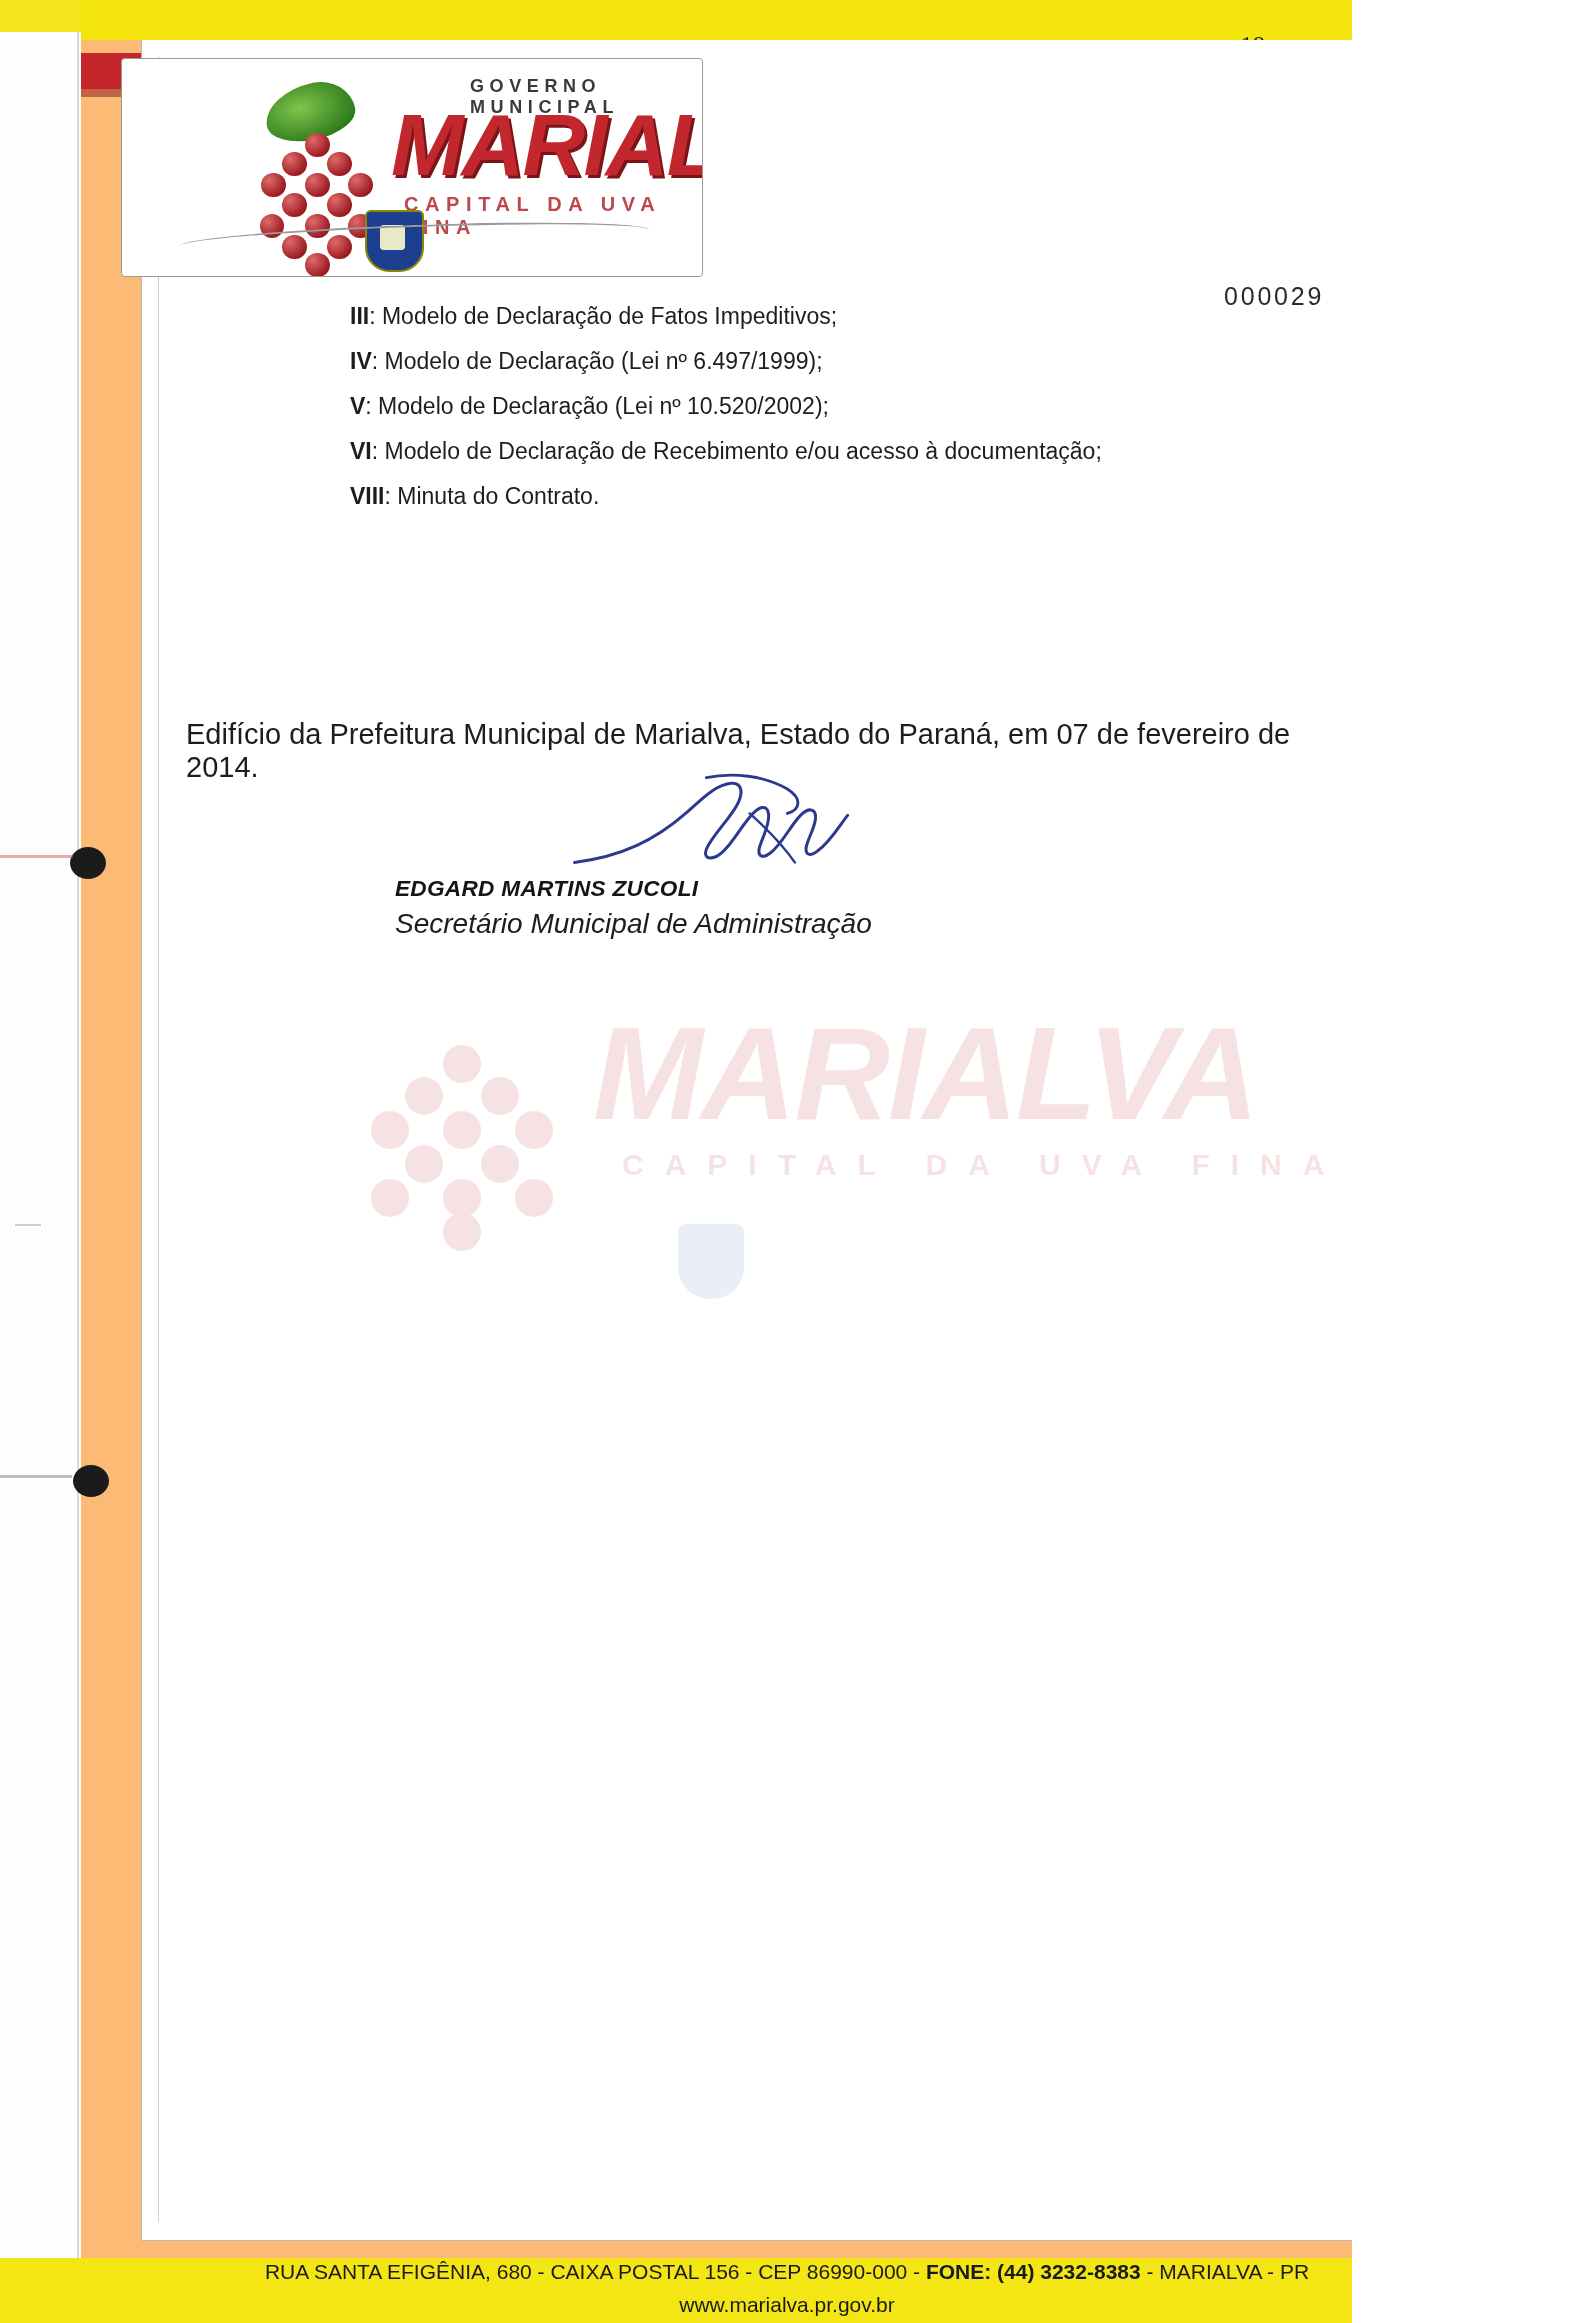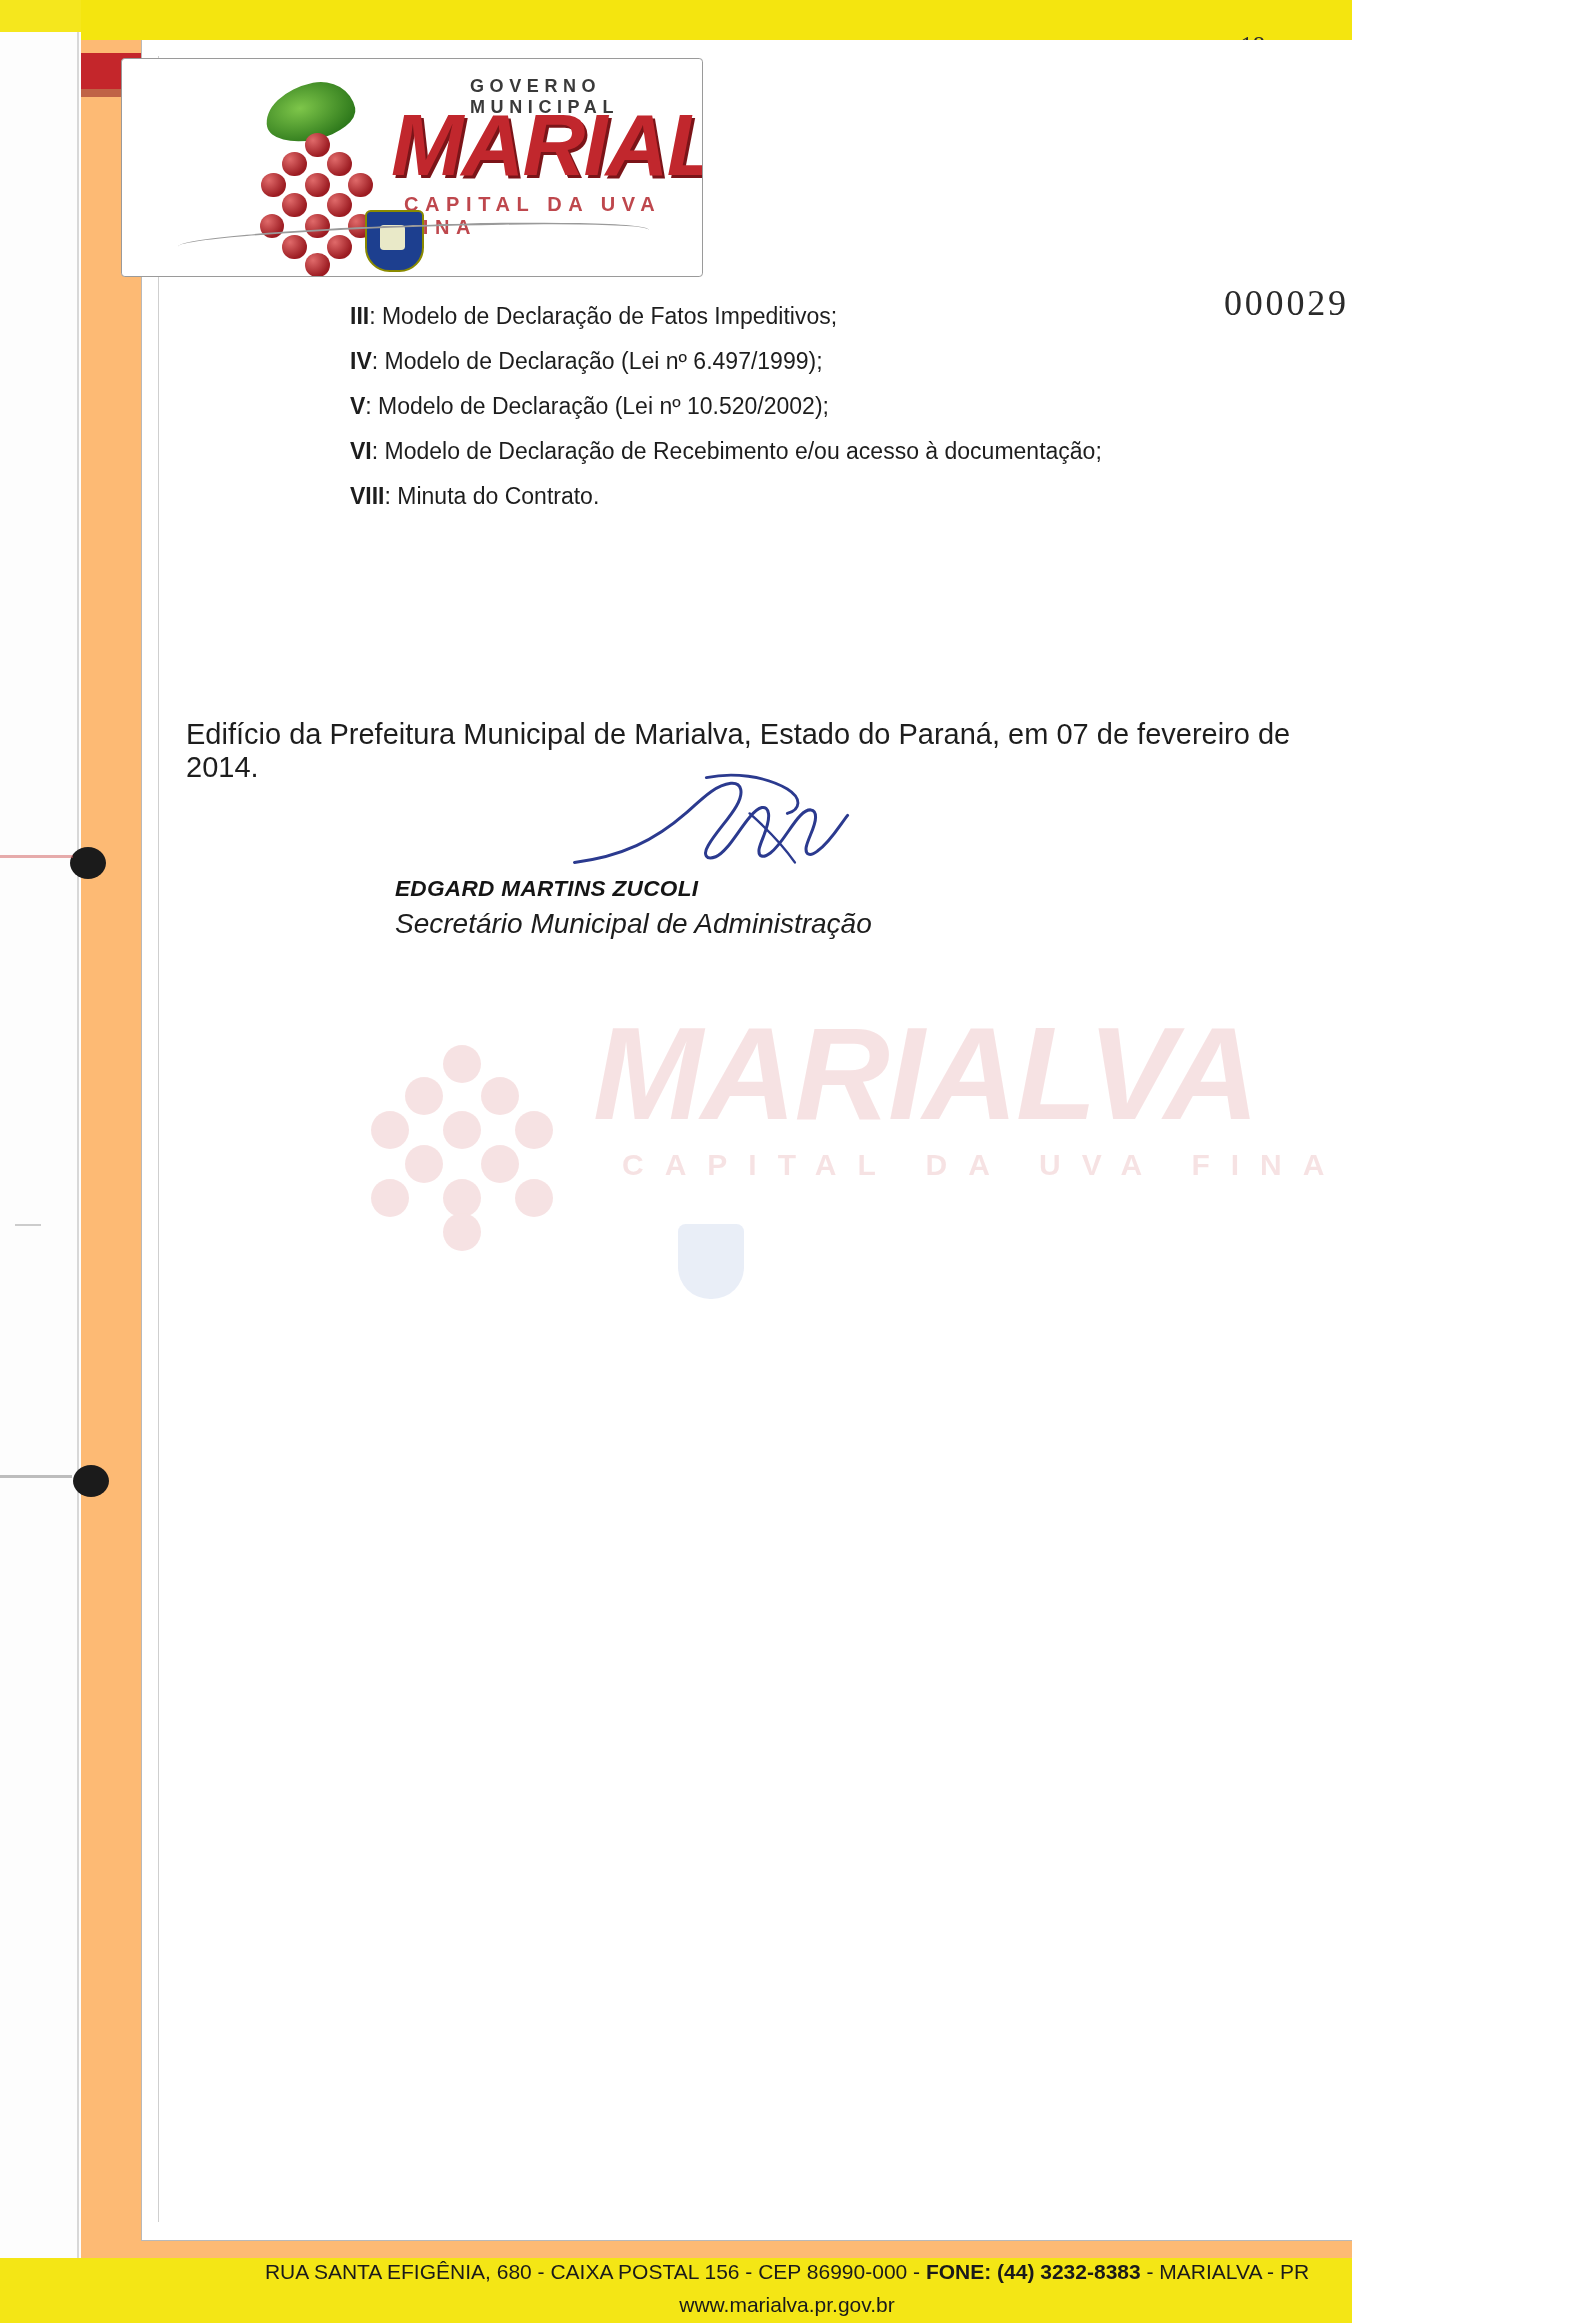--- a/index.html
+++ b/index.html
@@ -193,22 +193,22 @@
     left: 0px; top: 1475px;
     width: 72px; height: 2.8px;
     background: #6e6e6e;
     opacity: .45;
   }
 
   
   .stamp-number {
     position: absolute;
     left: 1224px; top: 282px;
-    font-family: Liberation Serif, serif;
-    font-size: 36px;
+    font-family: Liberation Sans, sans-serif;
+    font-size: 25px;
     letter-spacing: 2.8px;
     color: #2a2a2a;
   }
   .annex-list {
     position: absolute;
     left: 350px; top: 294px;
     width: 998px;
   }
   .annex-item {
     font-family: Liberation Sans, sans-serif;

